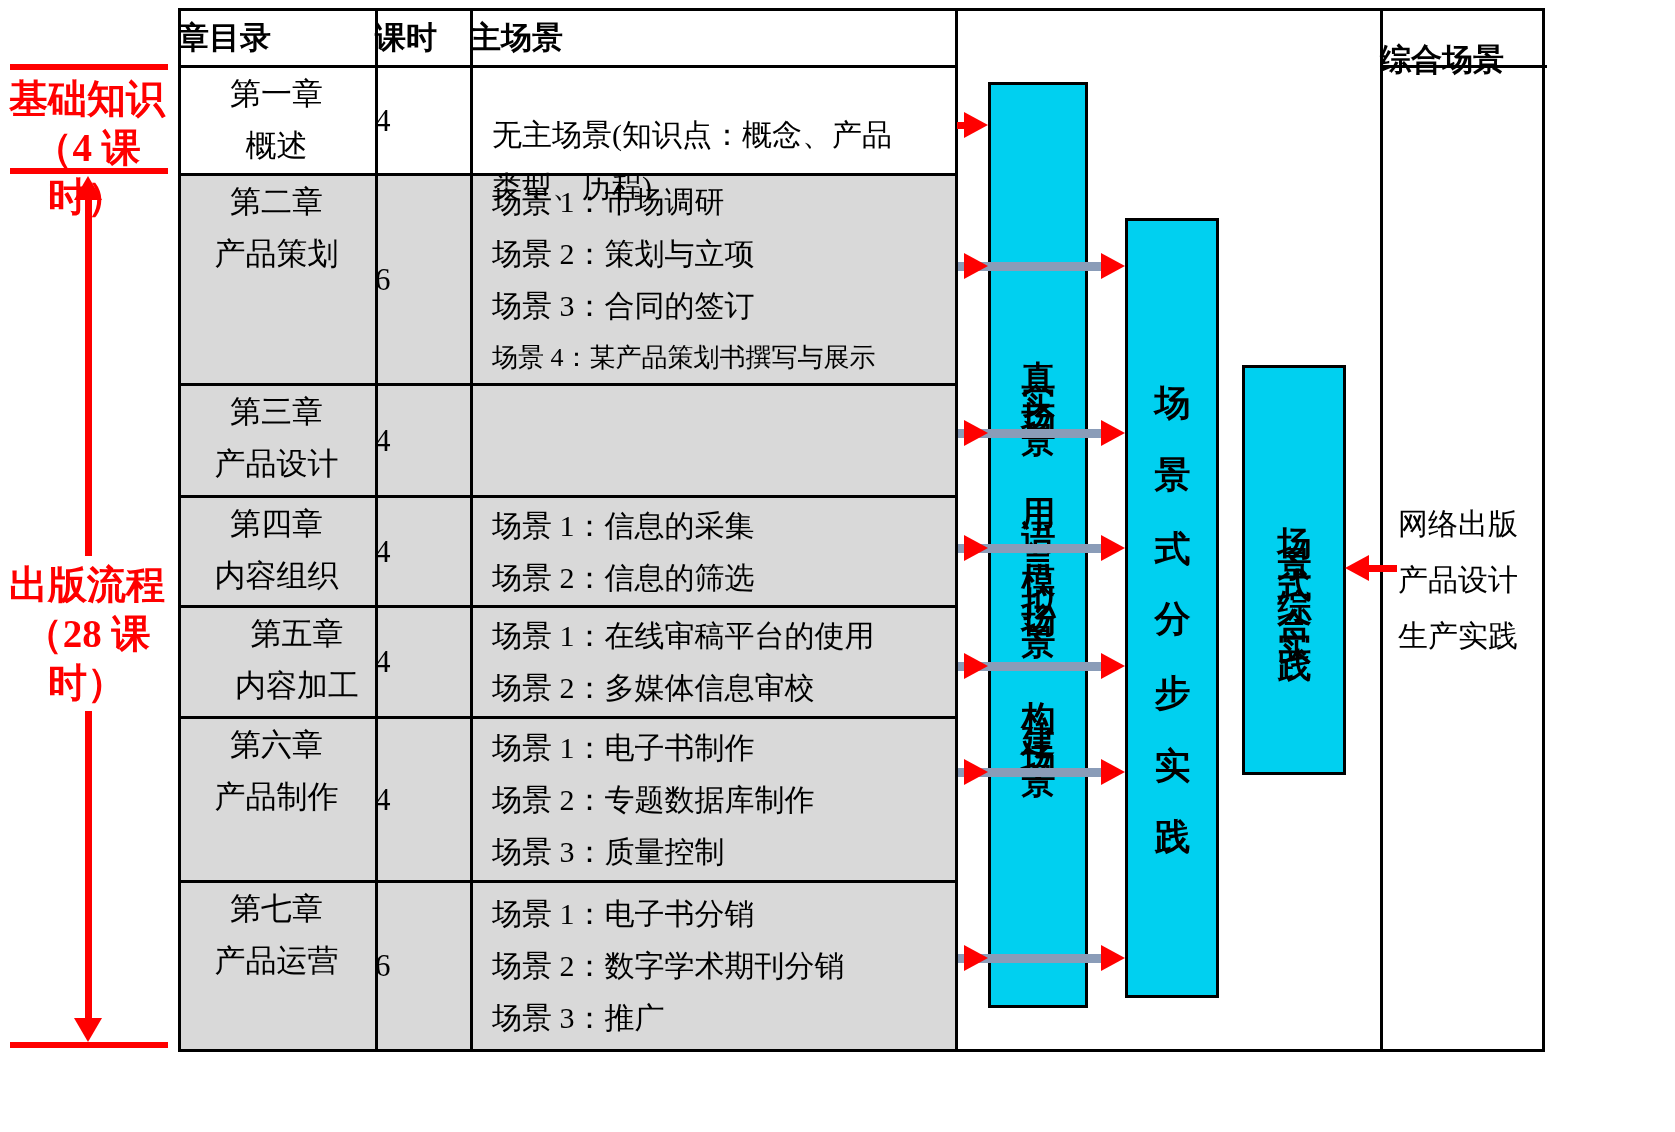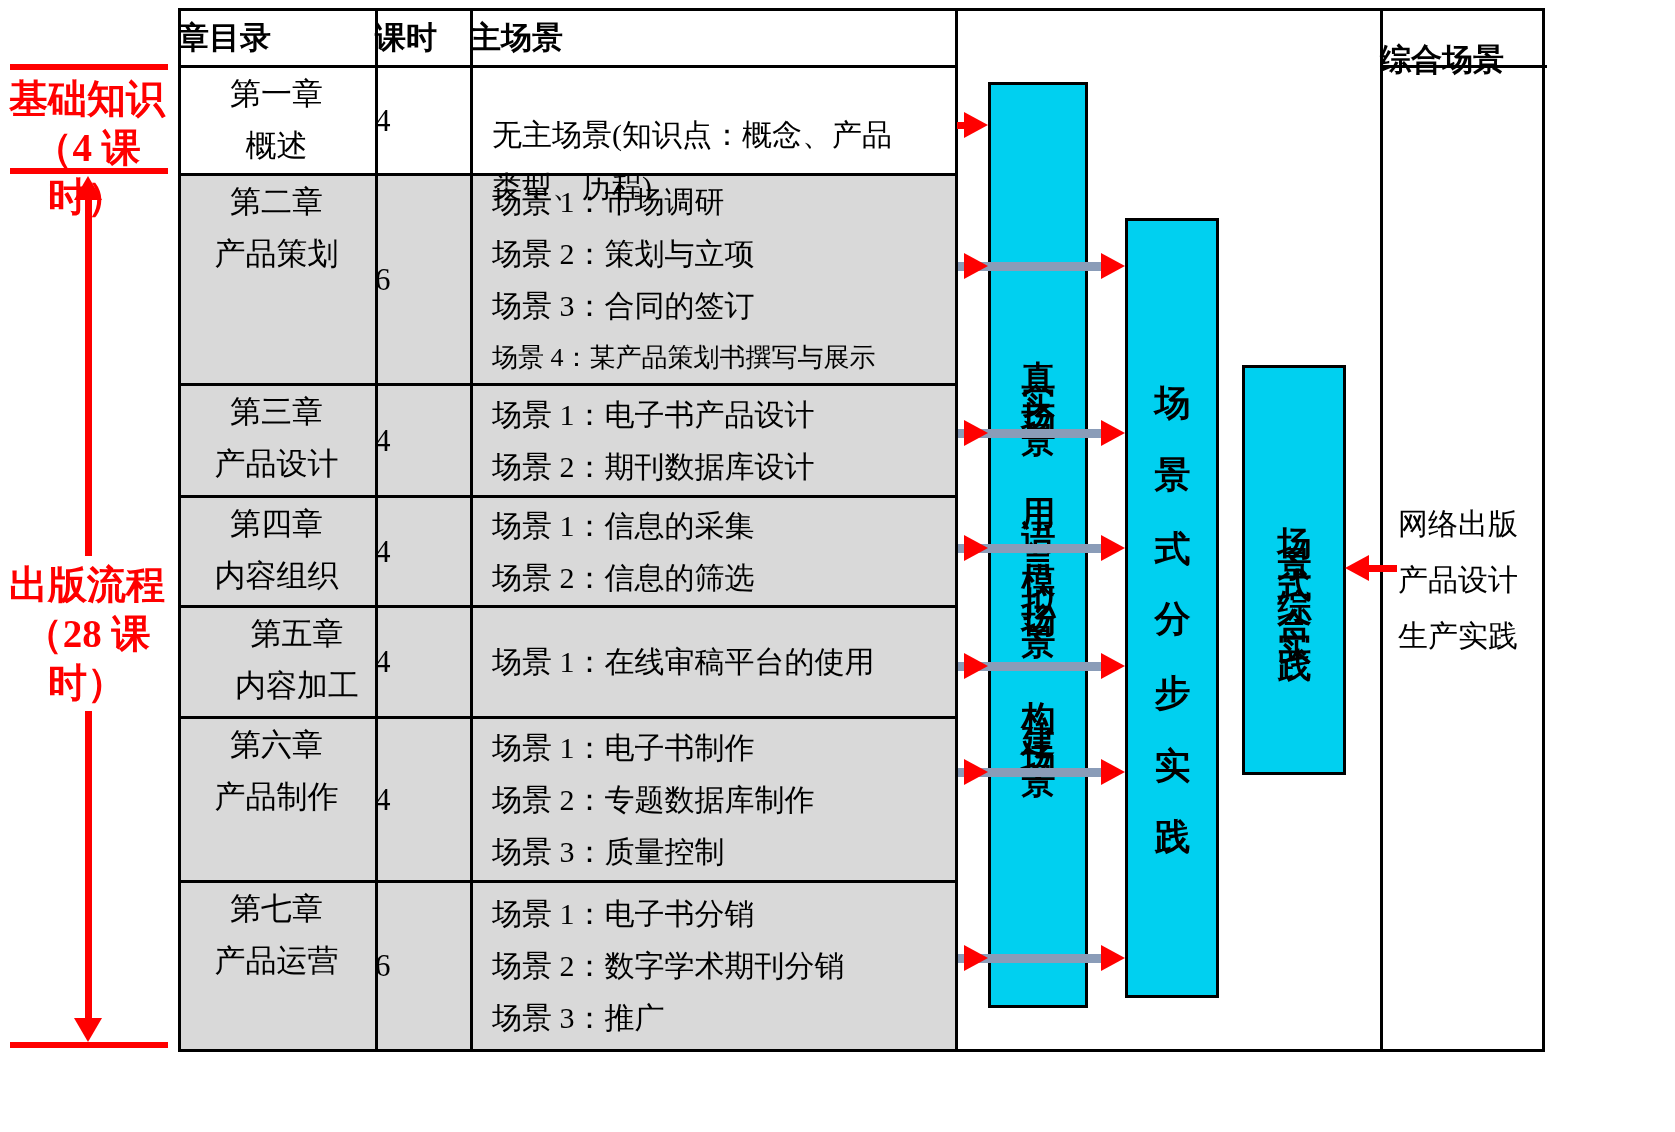--- a/index.html
+++ b/index.html
@@ -101,24 +101,20 @@
     <div class="sl small">场景 4：某产品策划书撰写与展示</div>
   </div>
 
   <div class="cell chap" style="left:178px; top:386px; width:197px; height:110px;">
     <div>第三章</div>
     <div>产品设计</div>
   </div>
   <div class="cell hours" style="left:375px; top:386px; width:98px; height:110px;">
     <span>4</span>
   </div>
-  <div class="cell scen" style="left:476px; top:386px; width:478px; height:110px;">
-    <div class="sl">场景 1：电子书产品设计</div>
-    <div class="sl">场景 2：期刊数据库设计</div>
-  </div>
 
   <div class="cell chap" style="left:178px; top:498px; width:197px; height:108px;">
     <div>第四章</div>
     <div>内容组织</div>
   </div>
   <div class="cell hours" style="left:375px; top:498px; width:98px; height:108px;">
     <span>4</span>
   </div>
   <div class="cell scen" style="left:476px; top:498px; width:478px; height:108px;">
     <div class="sl">场景 1：信息的采集</div>
@@ -127,20 +123,21 @@
 
   <div class="cell chap" style="left:178px; top:608px; width:238px; height:108px;">
     <div>第五章</div>
     <div>内容加工</div>
   </div>
   <div class="cell hours" style="left:375px; top:608px; width:98px; height:108px;">
     <span>4</span>
   </div>
   <div class="cell scen" style="left:476px; top:608px; width:478px; height:108px;">
     <div class="sl">场景 1：在线审稿平台的使用</div>
+    <div class="sl">场景 2：多媒体信息审校</div>
   </div>
 
   <div class="cell chap" style="left:178px; top:719px; width:197px; height:162px;">
     <div>第六章</div>
     <div>产品制作</div>
   </div>
   <div class="cell hours" style="left:375px; top:719px; width:98px; height:162px;">
     <span>4</span>
   </div>
   <div class="cell scen" style="left:476px; top:719px; width:478px; height:162px;">

